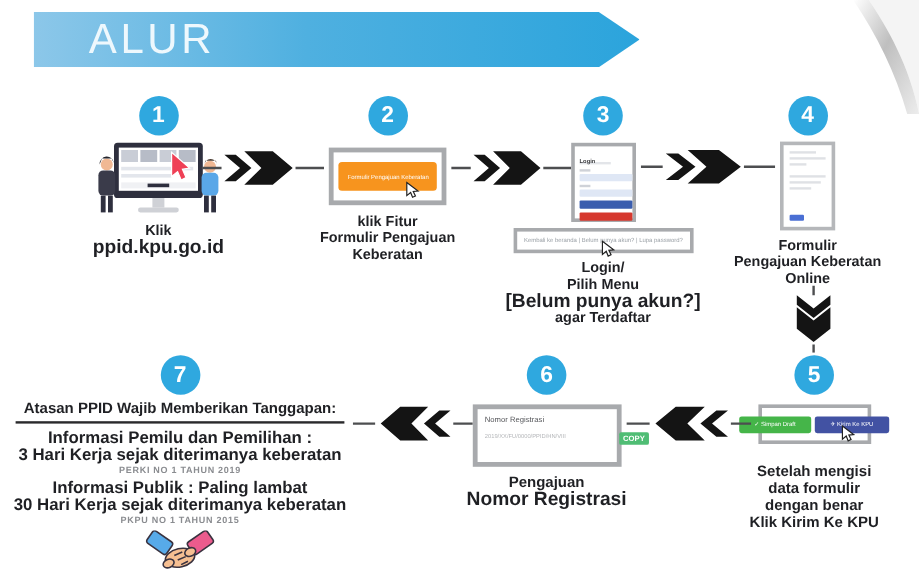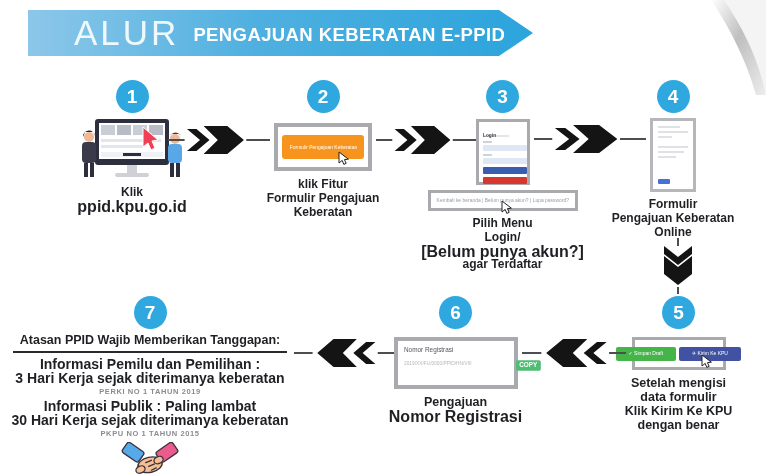--- a/index.html
+++ b/index.html
@@ -78,21 +78,20 @@
           <stop offset=".45" stop-color="#bfbfbf"></stop>
         <stop offset="1" stop-color="#ededed"></stop>
       </linearGradient>
     </defs>
     <path d="M88,0 C103,22 122,55 130,95 L130,0 Z" fill="#f4f4f4"></path>
     <path d="M75,0 C95,30 110,60 120,95 L130,95 C122,55 103,22 88,0 Z" fill="url(#curlg)"></path>
   </svg>
 
   <div class="banner">
     <span class="w-light">ALUR</span>
-    <span class="w-bold">PENGAJUAN KEBERATAN E-PPID</span>
   </div>
 
   <div class="col" style="left:58px;top:80px;width:148px">
     <div class="num">1</div>
     <svg width="110" height="64" viewBox="0 0 110 64" style="margin-top:4px">
       <rect x="18" y="2" width="74" height="46" rx="3" fill="#2e2f3e"></rect>
       <rect x="22" y="6" width="66" height="36" fill="#ffffff"></rect>
       <rect x="24" y="8" width="14" height="10" fill="#c9cdd6"></rect>
       <rect x="40" y="8" width="14" height="10" fill="#b7bcc7"></rect>
       <rect x="56" y="8" width="14" height="10" fill="#c9cdd6"></rect>
@@ -150,22 +149,22 @@
       <div class="lg-btn-blue"></div>
       <div class="lg-btn-red"></div>
     </div>
     <div class="linkbar" style="margin-top:5px">
       <span class="t6">Kembali ke beranda | Belum punya akun? | Lupa password?</span>
       <svg class="abs" style="left:70px;top:7px" width="13" height="15" viewBox="0 0 13 15">
         <path d="M1,1 L1,12 L4.2,9.4 L5.8,13.4 L8.2,12.3 L6.4,8.6 L10.4,8.2 Z" fill="#fff" stroke="#222" stroke-width="1"></path>
       </svg>
     </div>
     <div class="cap" style="margin-top:6px">
+      <div>Login/</div>
       <div>Pilih Menu</div>
-      <div>Login/</div>
       <div class="big">[Belum punya akun?]</div>
       <div>agar Terdaftar</div>
     </div>
   </div>
 
   <div class="col" style="left:598px;top:80px;width:150px">
     <div class="num">4</div>
     <div class="docform" style="margin-top:5px">
       <div class="dl" style="width:22px"></div>
       <div class="dl" style="width:30px"></div>
@@ -188,25 +187,25 @@
       <span class="btn-green">
         <span class="t6"><span>✓</span>&nbsp;<span>Simpan Draft</span></span>
       </span>
       <span class="btn-blue">
         <span class="t6"><span>✈</span>&nbsp;<span>Kirim Ke KPU</span></span>
       </span>
       <svg class="abs" style="left:66px;top:14px" width="13" height="15" viewBox="0 0 13 15">
         <path d="M1,1 L1,12 L4.2,9.4 L5.8,13.4 L8.2,12.3 L6.4,8.6 L10.4,8.2 Z" fill="#fff" stroke="#222" stroke-width="1"></path>
       </svg>
     </div>
-    <div class="cap" style="margin-top:6px;font-size:12.5px;line-height:14px">
+    <div class="cap" style="margin-top:16px;font-size:12.5px;line-height:14px">
       <div>Setelah mengisi</div>
       <div>data formulir</div>
+      <div>dengan benar</div>
       <div style="white-space:nowrap"><span style="font-weight:700">Klik </span><span>Kirim Ke KPU</span></div>
-      <div>dengan benar</div>
     </div>
   </div>
 
   <div class="col" style="left:378px;top:296px;width:155px">
     <div class="num">6</div>
     <div class="regbox" style="margin-top:8px">
       <div class="reg-label">Nomor Registrasi</div>
       <div class="reg-row">
         <span class="reg-num t6l">2019/XX/FU/0000/PPID/HN/VIII</span>
         <span class="copy-btn">COPY</span>

